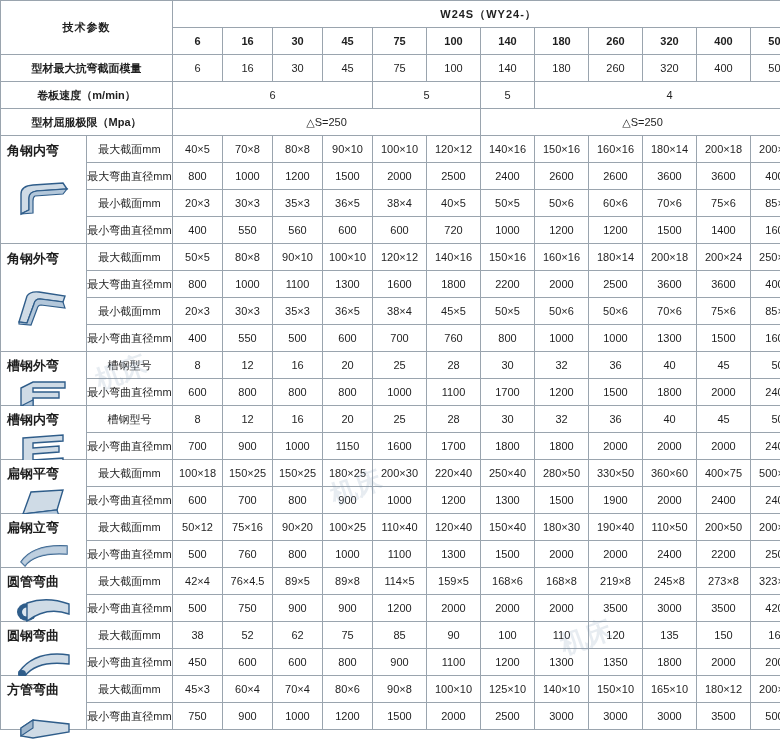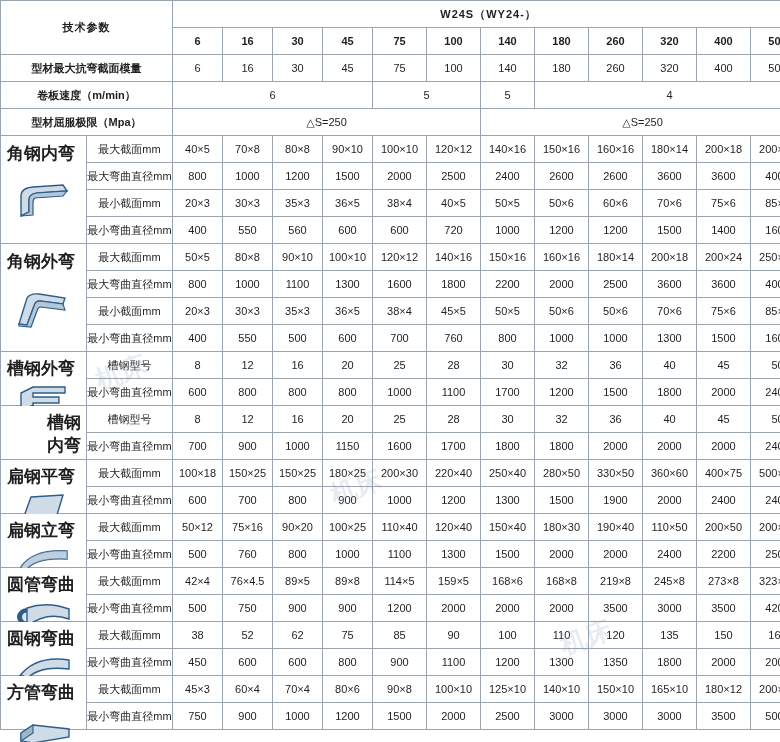--- a/index.html
+++ b/index.html
@@ -44,21 +44,21 @@
   }
   .grp-inner{
     display:flex;
     flex-direction:column;
     align-items:flex-start;
     justify-content:flex-start;
     height:100%;
   }
   .grp-title{
     font-weight:bold;
-    font-size:17px;
+    font-size:13px;
     padding:3px 0 1px 6px;
     text-align:left;
     width:100%;
     box-sizing:border-box;
   }
   .grp-icon{
     width:100%;
     display:flex;
     align-items:center;
     justify-content:center;
@@ -326,21 +326,21 @@
           <td class="valg">1100</td>
           <td class="valg">1700</td>
           <td class="valg">1200</td>
           <td class="valg">1500</td>
           <td class="valg">1800</td>
           <td class="valg">2000</td>
           <td class="valg">2400</td>
         </tr>
         <tr>
           <td class="grp-cell" rowspan="2">
-            <div class="grp-inner" style="height: 50px; padding-left: 40px;">
+            <div class="grp-inner" style="height: 50px;">
               <div class="grp-title">槽钢内弯</div>
               <div class="grp-icon">
                 <svg width="62" height="38" viewBox="0 0 62 38">
                   <path d="M10 8 L50 5 L50 11 L20 13 L20 18 L46 16 L46 22 L20 24 L20 30 L50 28 L50 34 L10 32 Z" fill="#cfdbe6" stroke="#2f5d8a" stroke-width="1.4"></path>
                 </svg>
               </div>
             </div>
           </td>
           <td class="rowlbl">槽钢型号</td>
           <td class="val">8</td>

